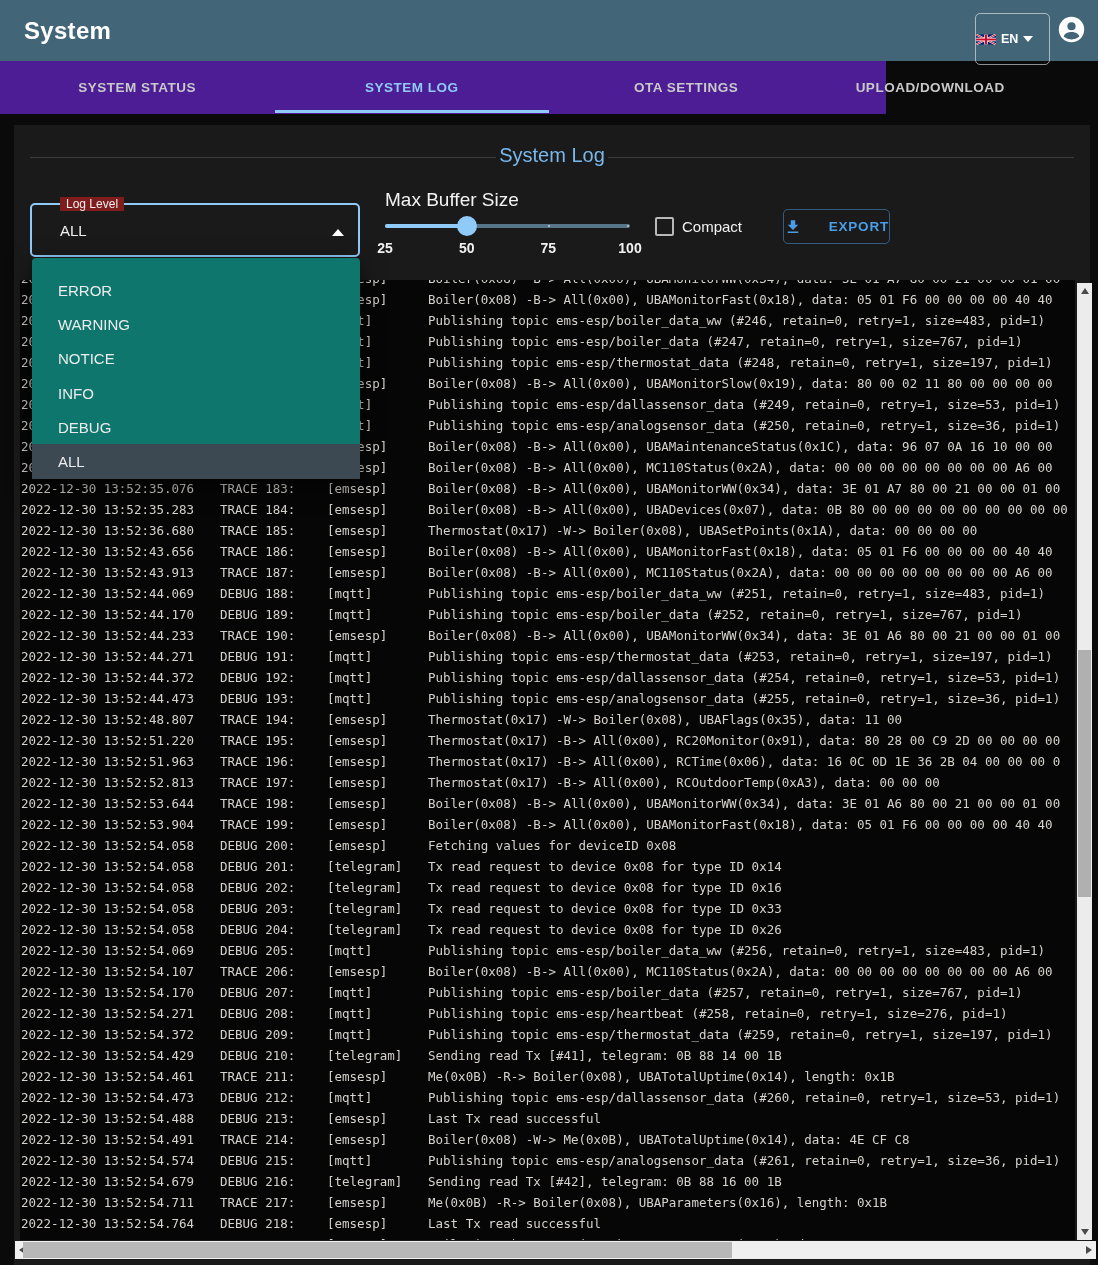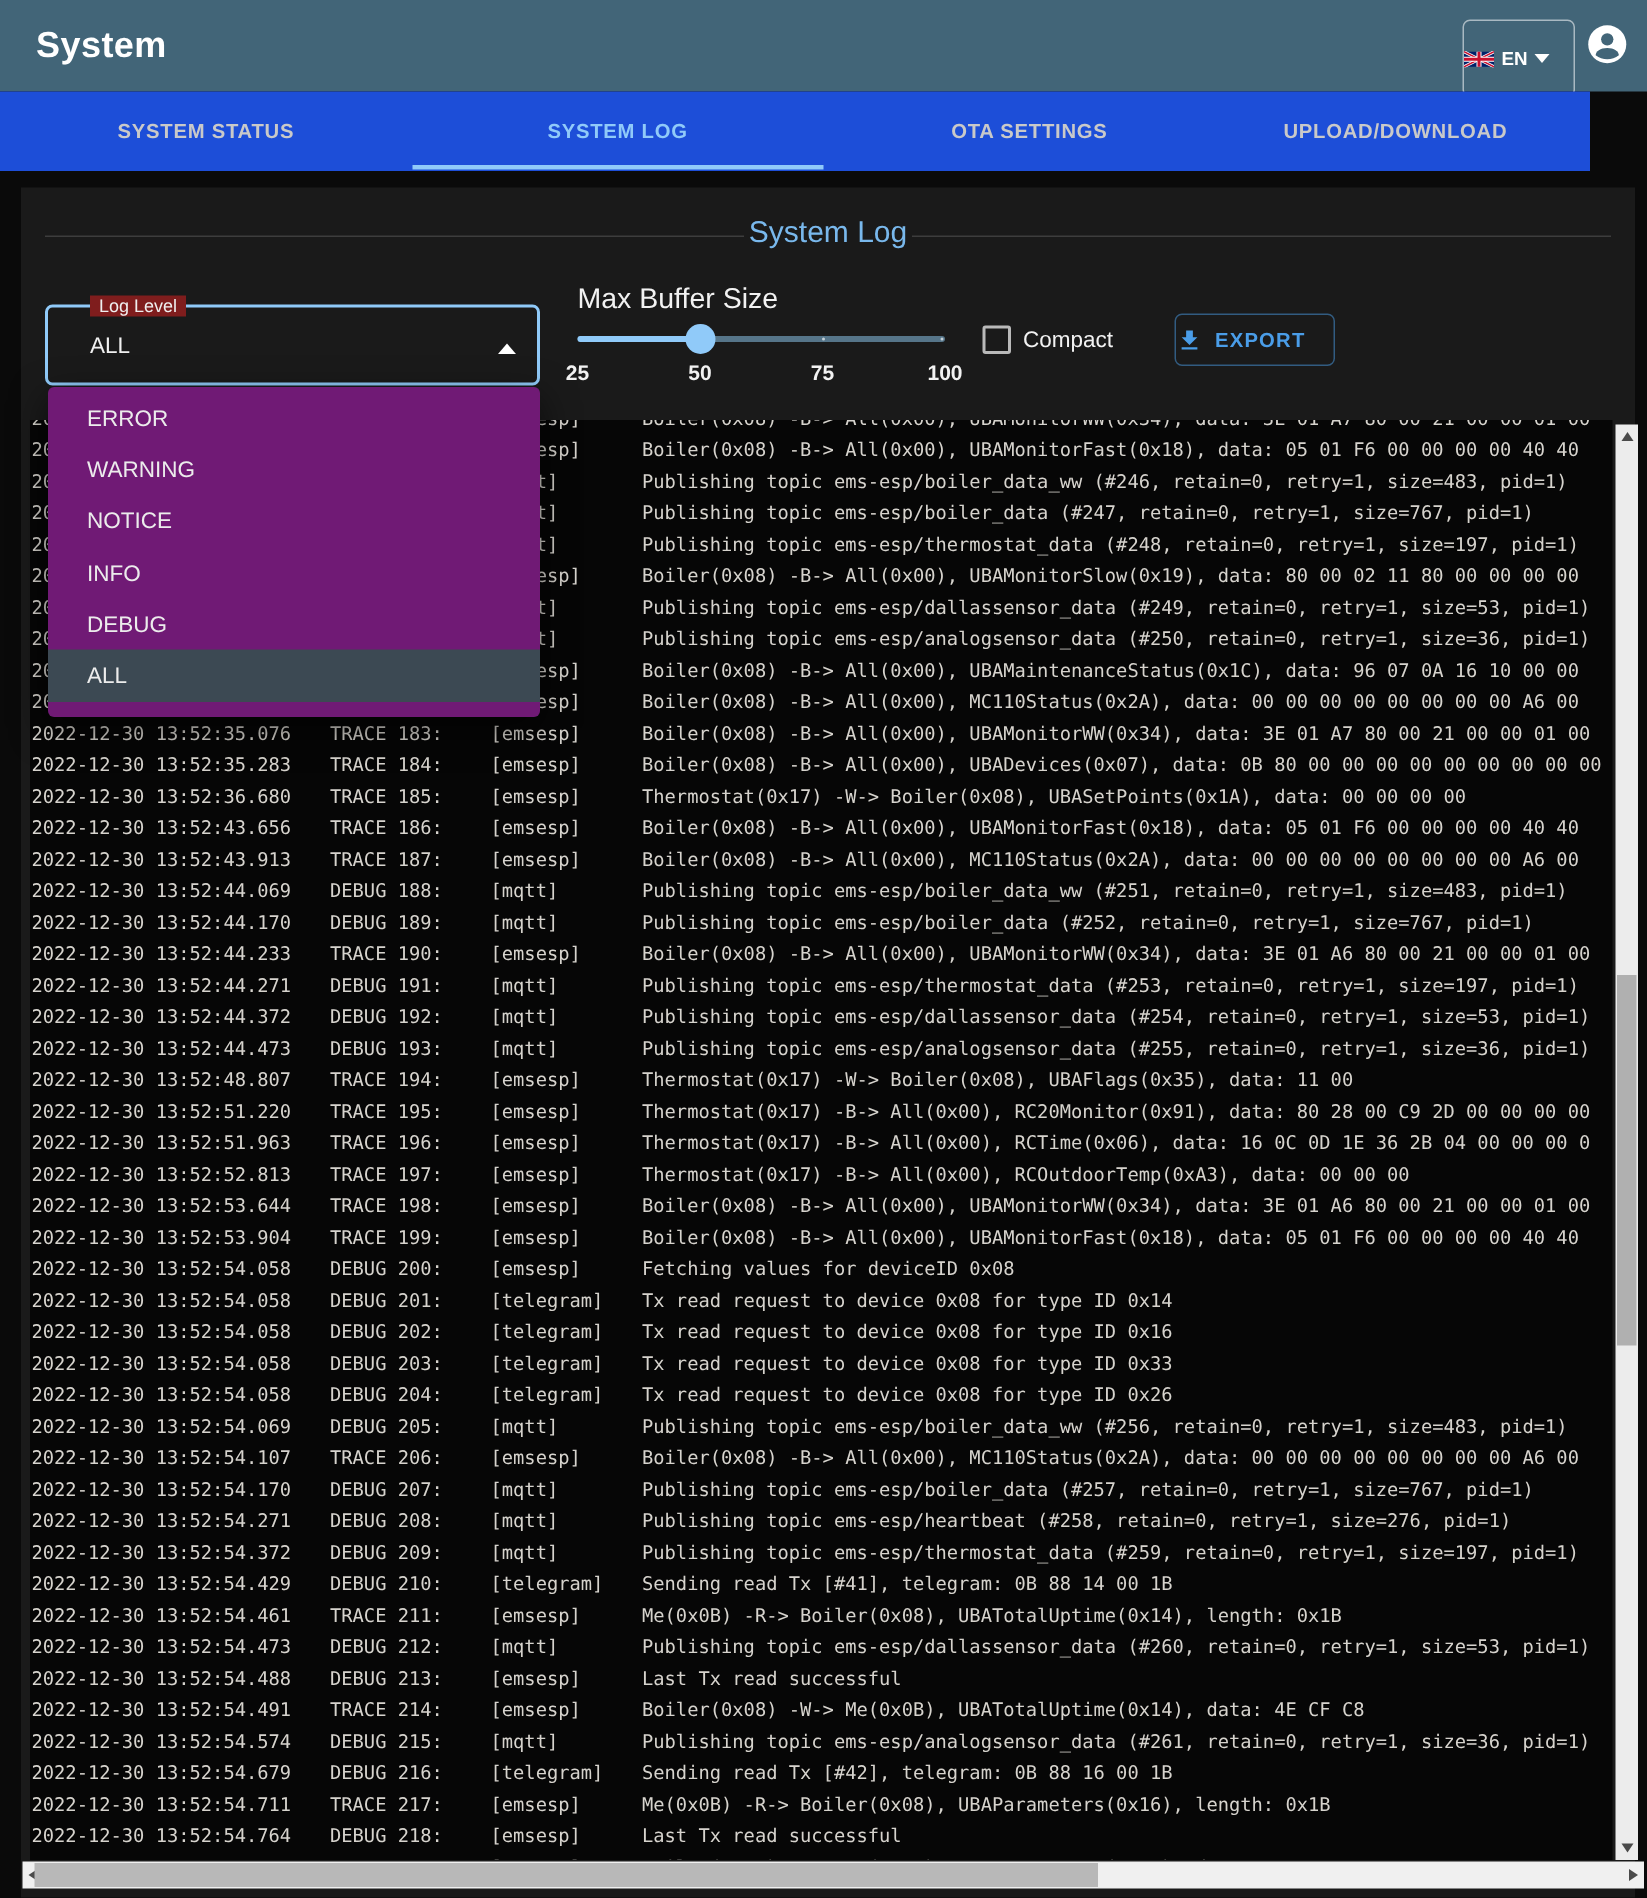--- a/index.html
+++ b/index.html
@@ -10,21 +10,21 @@
   #appbar { position:absolute; left:0; top:0; width:1098px; height:61px; background:#426578; }
   #app-title { position:absolute; left:24px; top:17px; font-size:24px; font-weight:700; color:#ffffff; letter-spacing:.3px; }
   #lang-btn { position:absolute; left:975px; top:13px; width:75px; height:52px;
               border:1px solid rgba(255,255,255,.55); border-radius:5px;
               display:flex; align-items:center; gap:5px; cursor:pointer; }
   #lang-label { color:#ffffff; font-size:12.5px; font-weight:600; }
   .caret-down { width:0; height:0; border-left:5px solid transparent; border-right:5px solid transparent; border-top:6px solid #ffffff; }
   #avatar { position:absolute; left:1057px; top:15px; width:29px; height:29px; }
 
   
-  #tabbar { position:absolute; left:0; top:61px; width:1060px; height:53px; background:#1d4ed8; }
+  #tabbar { position:absolute; left:0; top:61px; width:886px; height:53px; background:#4c1d95; }
   .tab { position:absolute; top:0; height:52px; width:274.5px; display:flex; align-items:center; justify-content:center;
          font-size:13.5px; font-weight:600; letter-spacing:.5px; color:#c9c9c9; cursor:pointer; }
   .tab.active { color:#90caf9; }
   #tab-indicator { position:absolute; left:274.5px; top:49px; width:274.5px; height:3px; background:#90caf9; }
 
   
   #panel { position:absolute; left:14px; top:125px; width:1076px; height:1140px; background:#1a1a1a; }
 
   
   #heading { position:absolute; left:0; top:19px; width:1076px; height:26px; text-align:center; }
@@ -52,36 +52,36 @@
   .mark { position:absolute; top:115px; width:40px; margin-left:-20px; text-align:center; font-size:14px; font-weight:600; color:#f2f2f2; }
 
   
   #compact-box { position:absolute; left:641px; top:92px; width:19px; height:19px;
                  border:2px solid #b9b9b9; border-radius:2px; background:transparent; cursor:pointer; }
   #compact-label { position:absolute; left:668px; top:93px; font-size:15px; color:#f2f2f2; }
 
   
   #export-btn { position:absolute; left:769px; top:84px; width:107px; height:35px;
                 border:1px solid rgba(74,157,232,.5); border-radius:5px;
-                display:flex; align-items:center; justify-content:flex-start; gap:8px; cursor:pointer; }
+                display:flex; align-items:center; justify-content:space-between; gap:8px; cursor:pointer; }
   #export-label { font-size:13.5px; font-weight:700; letter-spacing:.8px; color:#4a9de8; }
 
   
   #log { position:absolute; left:6px; top:155px; width:1055px; height:960px; background:#060606; overflow:hidden; }
   #log-rows { position:absolute; left:0; top:-12px; }
   .lr { height:21px; line-height:21px; white-space:pre; font-family:"DejaVu Sans Mono", monospace;
         font-size:12.5px; color:#d6d3cd; }
   .lr span { display:inline-block; vertical-align:top; }
   .c1 { width:200px; padding-left:1px; }
   .c2 { width:107px; }
   .c3 { width:101px; }
 
   
-  #menu { position:absolute; left:18px; top:133px; width:328px; height:220px; background:#701a75;
-          border-radius:4px; box-shadow:0 8px 24px rgba(0,0,0,.6); padding-top:4px; z-index:30; }
+  #menu { position:absolute; left:18px; top:133px; width:328px; height:220px; background:#0f766e;
+          border-radius:4px; box-shadow:0 8px 24px rgba(0,0,0,.6); padding-top:15px; z-index:30; }
   .menu-item { height:34.3px; display:flex; align-items:center; padding-left:26px;
                font-size:15px; color:#ececec; cursor:pointer; }
   .menu-item.selected { background:#3c4953; }
 
   
   #vscroll { position:absolute; left:1063px; top:158px; width:15px; height:957px; background:#ececec; }
   #vscroll-thumb { position:absolute; left:1px; top:367px; width:13px; height:247px; background:#b0b0b0; }
   .sb-arrow { position:absolute; width:0; height:0; }
   #v-up   { left:3.5px; top:5px;    border-left:4px solid transparent; border-right:4px solid transparent; border-bottom:6px solid #4a4a4a; }
   #v-down { left:3.5px; bottom:5px; border-left:4px solid transparent; border-right:4px solid transparent; border-top:6px solid #4a4a4a; }

